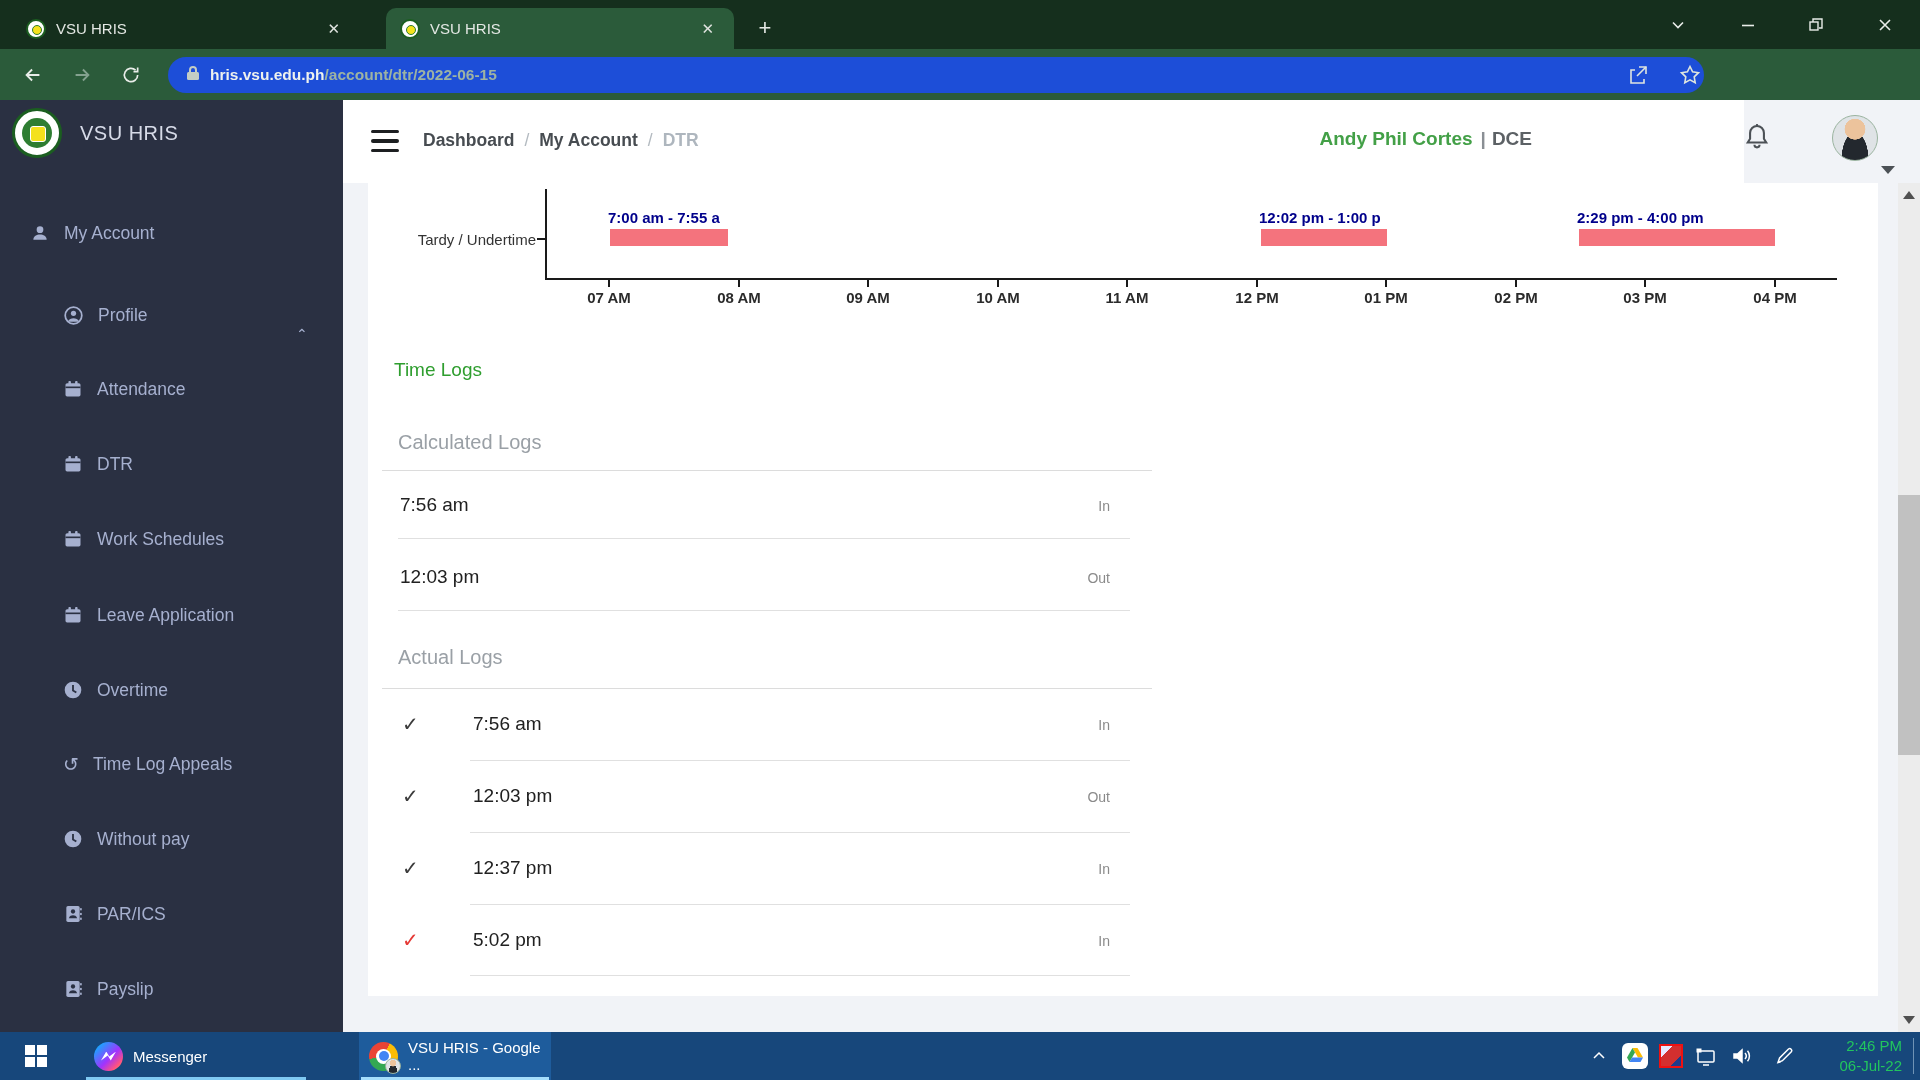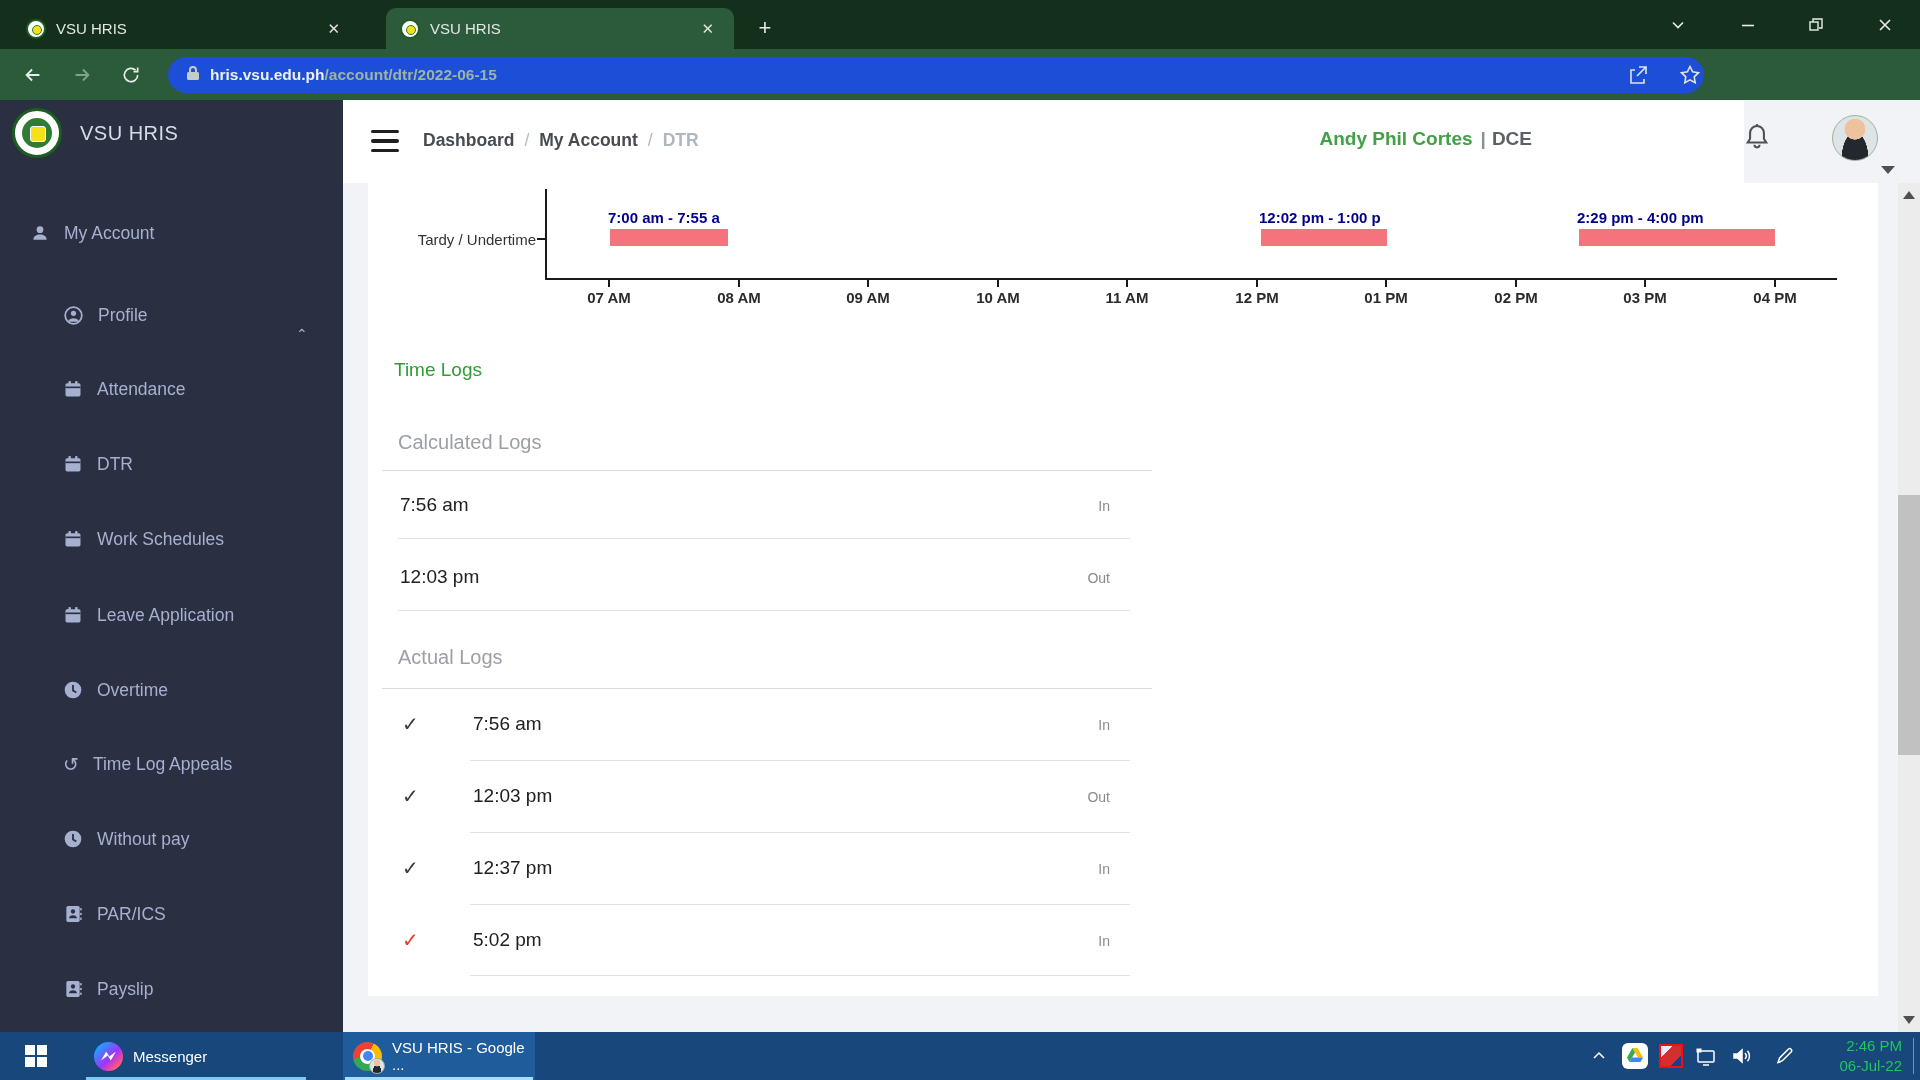--- a/index.html
+++ b/index.html
@@ -121,21 +121,21 @@
   
   .taskbar { position:absolute; left:0; top:1032px; width:1920px; height:48px; background:#17477b;
              color:#fff; }
   .start { position:absolute; left:12px; top:0; width:48px; height:48px; display:flex;
            align-items:center; justify-content:center; }
   .winlogo { display:grid; grid-template-columns:10px 10px; grid-template-rows:10px 10px; gap:2px; }
   .winlogo i { background:#fff; }
   .task-app { position:absolute; top:0; height:48px; display:flex; align-items:center; gap:10px;
               padding:0 10px; font-size:15px; }
   .task-app .bar { position:absolute; left:2px; right:2px; bottom:0; height:3px; background:#7fc9f2; }
-  .task-app.active { background:#1e5c9c; }
+  .task-app.active { background:#1e5c9c;margin-left:16px; }
   .task-app.active .bar { background:#a5defc; }
   .msgr { width:29px; height:29px; border-radius:50%; flex:none;
           background:linear-gradient(135deg,#1da2ff 15%,#a033ff 55%,#ff5280 80%,#ff9960 100%);
           position:relative; }
   .msgr::after { content:""; position:absolute; left:7px; top:10px; width:15px; height:9px;
           background:#fff; clip-path:polygon(0 100%,35% 0,55% 55%,100% 0,65% 100%,45% 45%); }
   .chrome { width:29px; height:29px; border-radius:50%; position:relative; flex:none;
           background:conic-gradient(from 140deg,#34a853 0 120deg,#ea4335 120deg 245deg,#fbbc05 245deg 360deg); }
   .chrome::before { content:""; position:absolute; left:7px; top:7px; width:15px; height:15px;
           border-radius:50%; background:#fff; }

